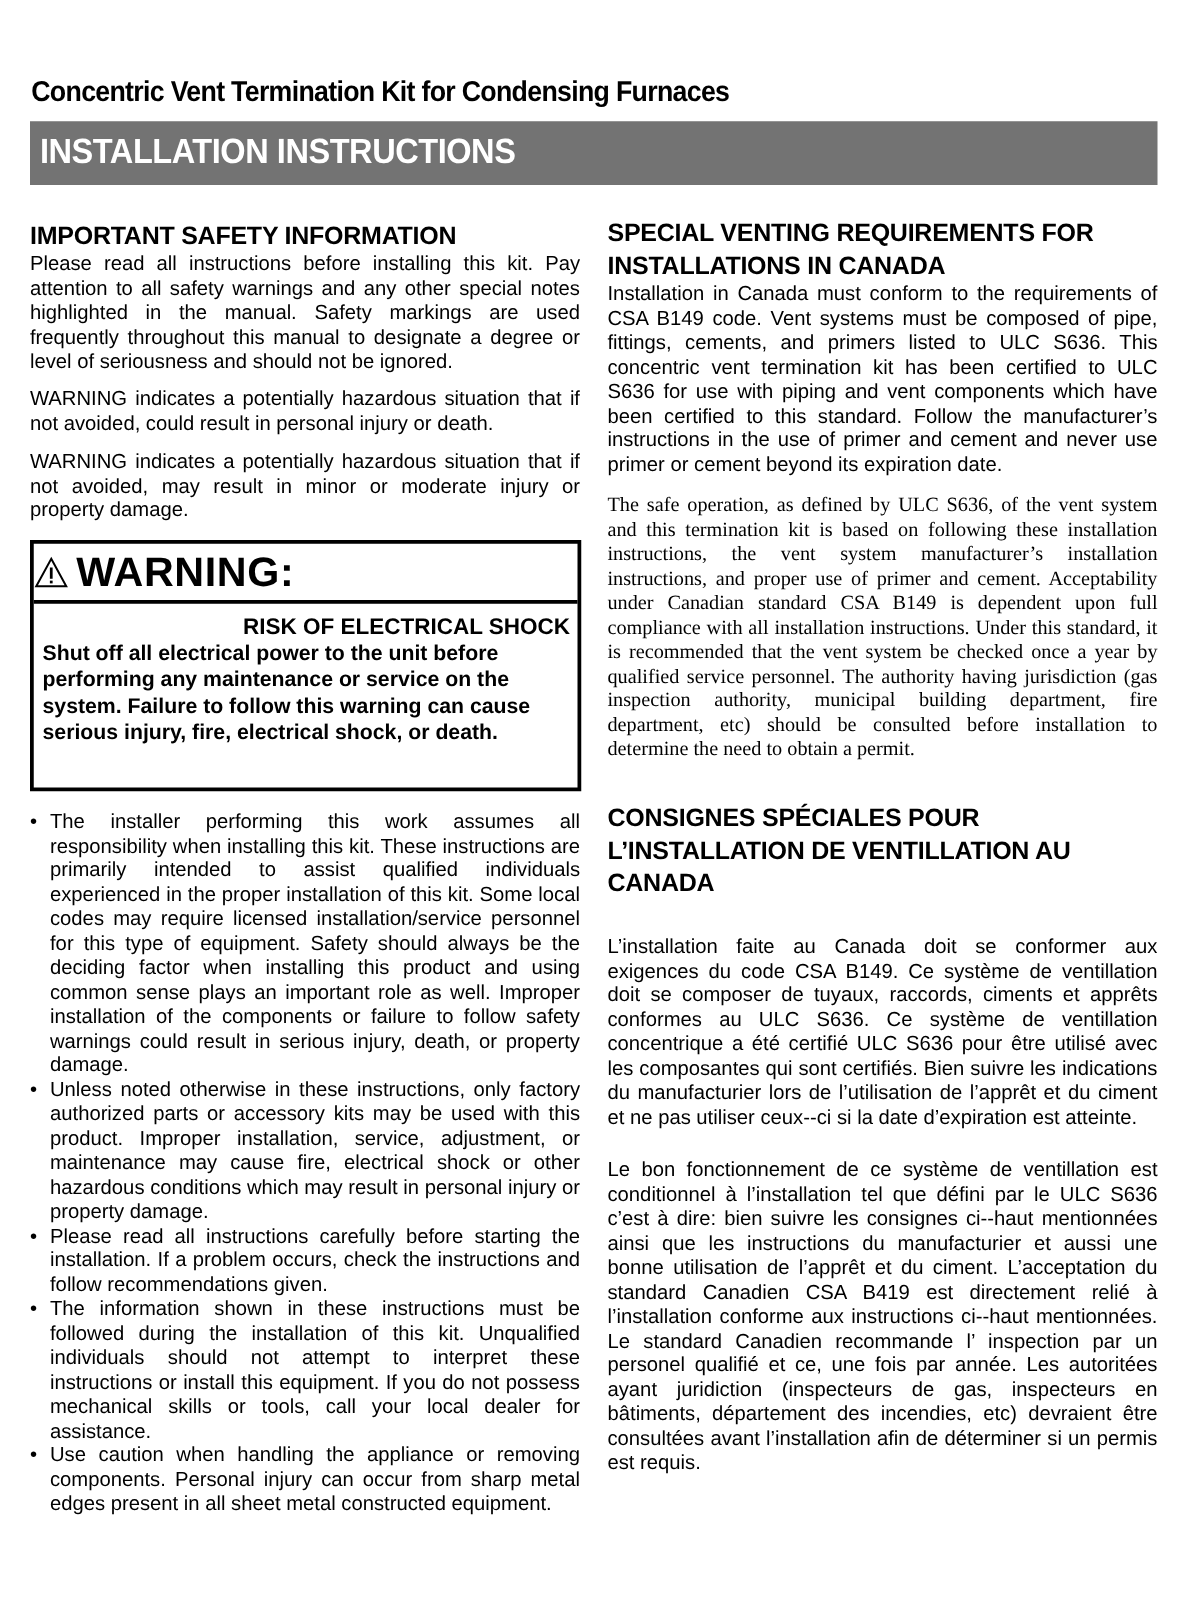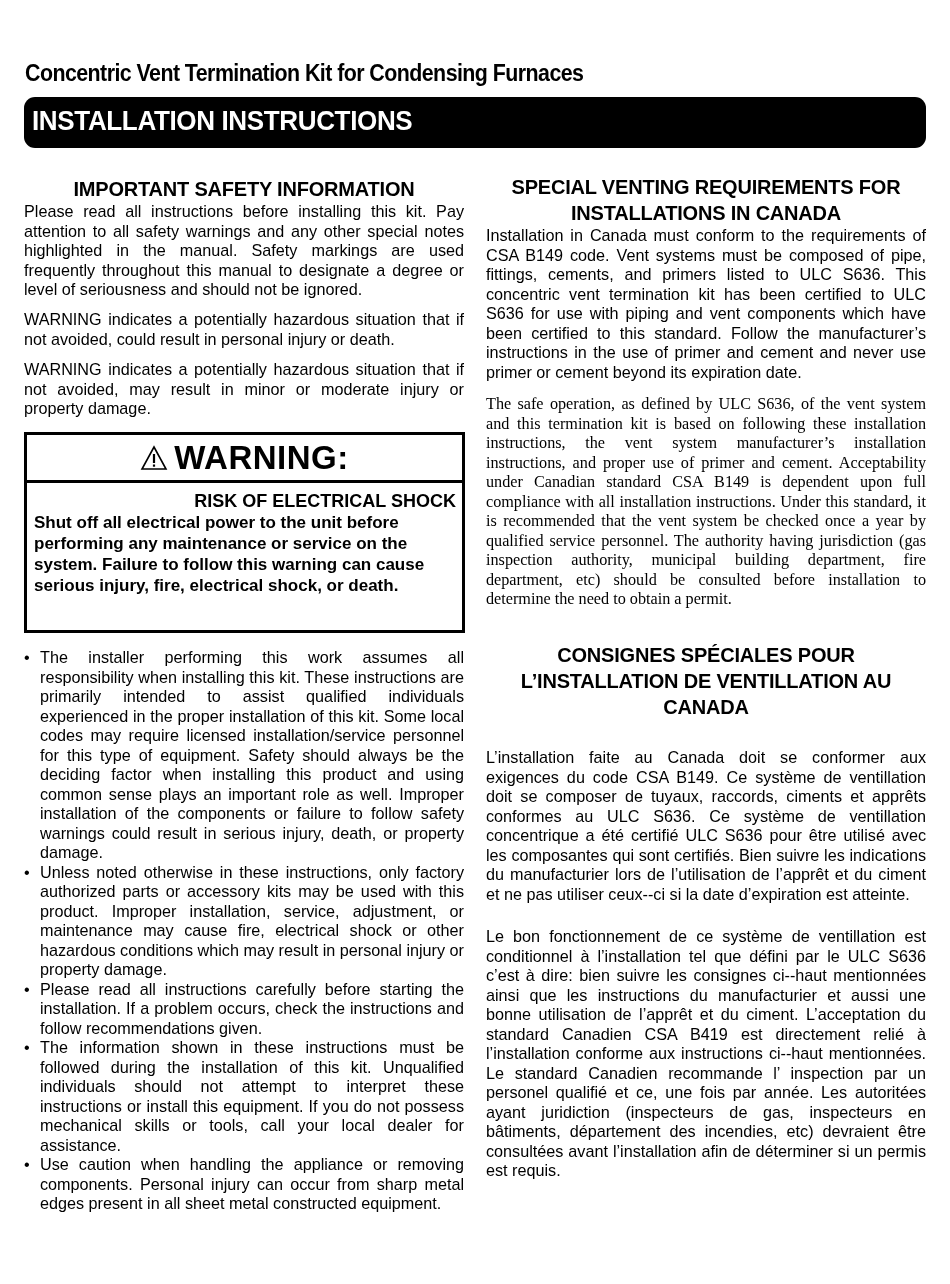--- a/index.html
+++ b/index.html
@@ -1,26 +1,26 @@
 <!DOCTYPE html>
 <html><head>
   <meta charset="utf-8">
   <style>
     html, body { margin: 0; padding: 0; background: #ffffff; }
     body { width: 950px; height: 1284px; position: relative; overflow: hidden; color: #000; font-family: "Liberation Sans", sans-serif; }
     .doc-title { position: absolute; left: 25px; top: 60px; font-size: 23px; font-weight: bold; letter-spacing: -0.6px; white-space: nowrap; transform: scaleX(0.93); transform-origin: left top; }
-    .banner { position: absolute; left: 24px; top: 97px; width: 902px; height: 51px; background: #000000; border-radius: 11px; }
+    .banner { position: absolute; left: 24px; top: 97px; width: 902px; height: 51px; background: #737373; }
     .banner-text { position: absolute; left: 8px; top: 8px; color: #fff; font-size: 28px; font-weight: bold; letter-spacing: -0.4px; white-space: nowrap; transform: scaleX(0.93); transform-origin: left top; }
 
-    h2 { margin: 0; font-size: 20px; font-weight: bold; text-align: center; line-height: 26px; letter-spacing: -0.2px; }
+    h2 { margin: 0; font-size: 20px; font-weight: bold; text-align: left; line-height: 26px; letter-spacing: -0.2px; }
     p { margin: 0; font-size: 16.2px; line-height: 19.5px; text-align: justify; text-align-last: left; }
     .b { font-weight: normal; }
 
     .warn-box { position: absolute; left: 24px; top: 432px; width: 435px; height: 195px; border: 3px solid #000; }
-    .warn-head { height: 45px; border-bottom: 3px solid #000; display: flex; align-items: center; justify-content: center; gap: 6px; }
+    .warn-head { height: 45px; border-bottom: 3px solid #000; display: flex; align-items: center; justify-content: flex-start; gap: 6px; }
     .warn-icon { width: 28px; height: 26px; }
     .warn-title { font-size: 33px; font-weight: bold; letter-spacing: 0.5px; }
     .warn-body { padding: 8px 6px 0 7px; }
     .warn-sub { text-align: right; font-size: 18px; font-weight: bold; line-height: 21px; }
     .warn-text { font-size: 17px; font-weight: bold; line-height: 21px; text-align: left; }
 
     .bullets { position: absolute; left: 24px; top: 648px; width: 440px; margin: 0; padding: 0; list-style: none; }
     .bullets li { position: relative; padding-left: 16px; font-size: 16.2px; line-height: 19.5px; text-align: justify; text-align-last: left; }
     .bullets li .dot { position: absolute; left: 0; top: 0; }
 

